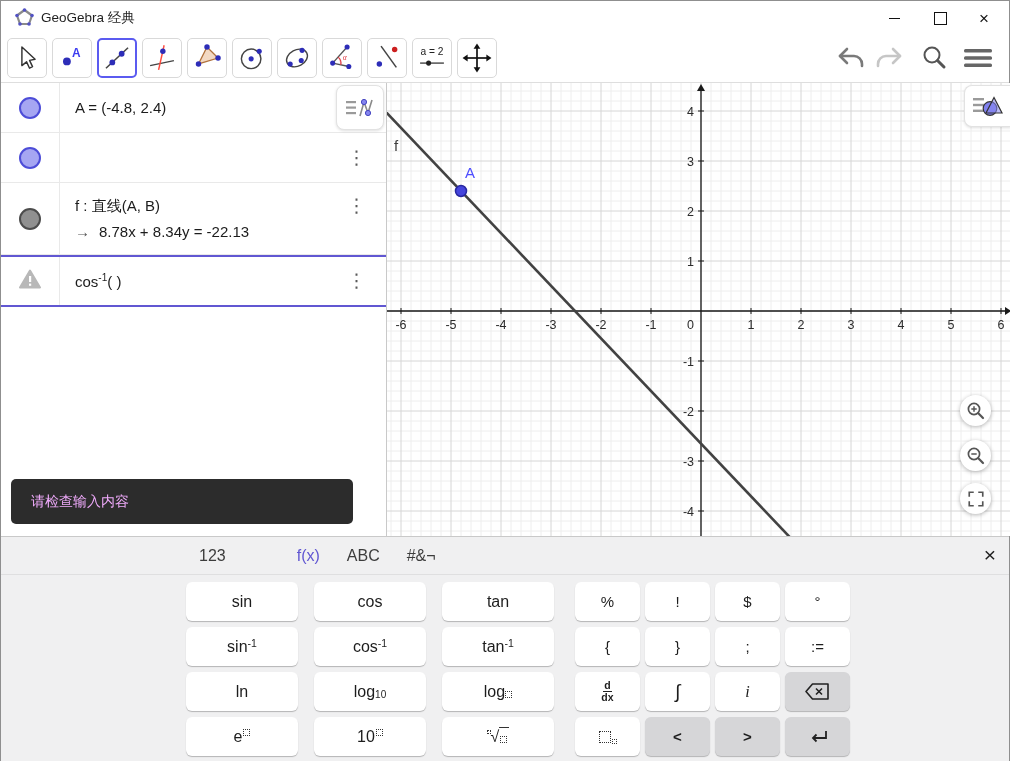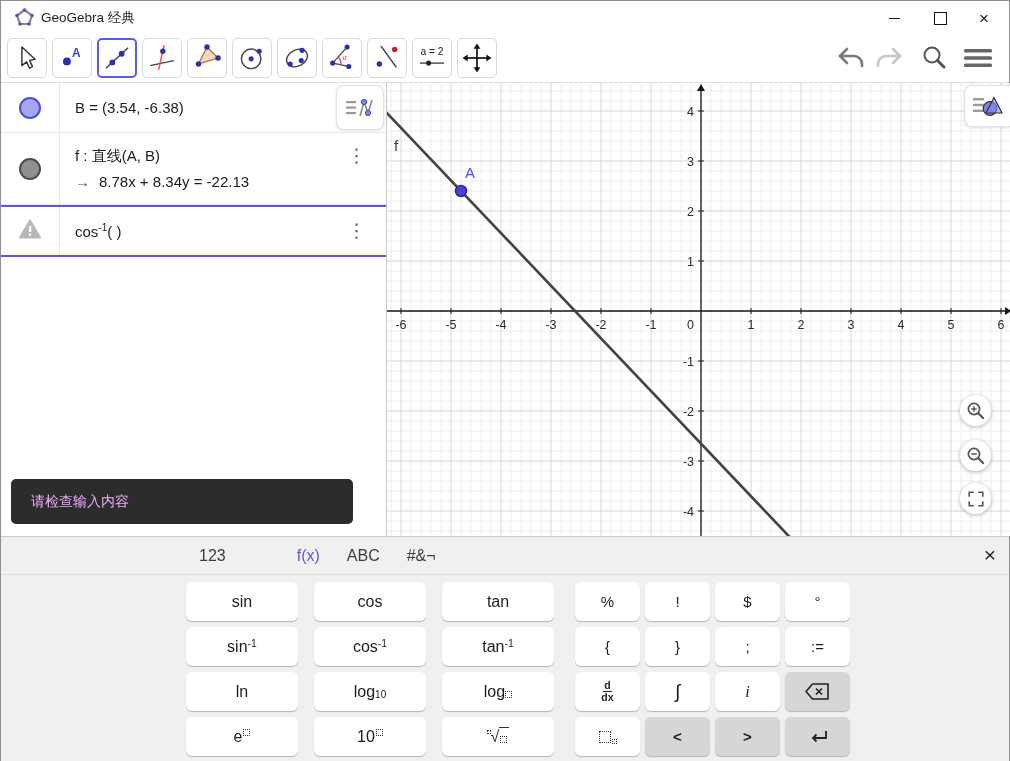--- a/index.html
+++ b/index.html
@@ -211,21 +211,26 @@
   </div>
 
   <div id="main">
     <div id="algebra">
       <div id="alg-rows">
           <div class="alg-row" style="height: 50px;">
             <div class="alg-marker-cell">
               <span class="mk-point"></span>
             </div>
             <div class="alg-content">
-              <div class="alg-line"><span>B = (3.54, -6.38)</span></div>
+              <div class="alg-line"><span>A = (-4.8, 2.4)</span></div>
+            </div>
+          </div>
+          <div class="alg-row" style="height: 50px;">
+            <div class="alg-marker-cell">
+              <span class="mk-point"></span>
             </div>
             <span class="kebab" style="top: calc(50% - 10px);">⋮</span>
           </div>
           <div class="alg-row two-line" style="height: 72px;">
             <div class="alg-marker-cell">
               <span class="mk-point mk-gray"></span>
             </div>
             <div class="alg-content">
               <div class="alg-line"><span>f : 直线(A, B)</span></div>
               <div class="alg-line alg-eq"><span class="alg-arrow">→</span><span>8.78x + 8.34y = -22.13</span></div>

